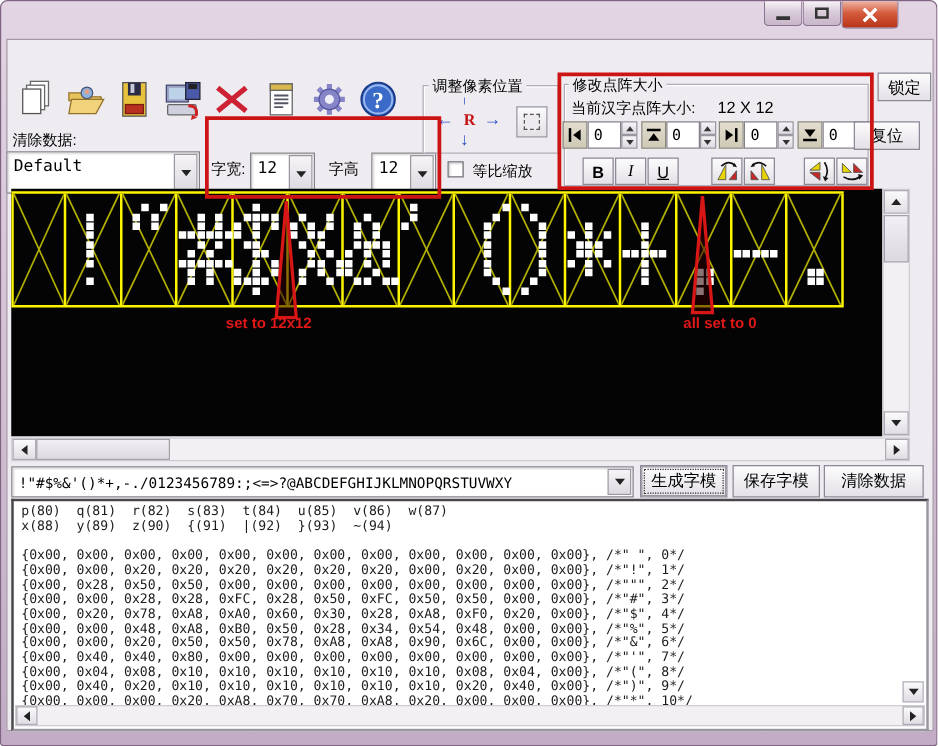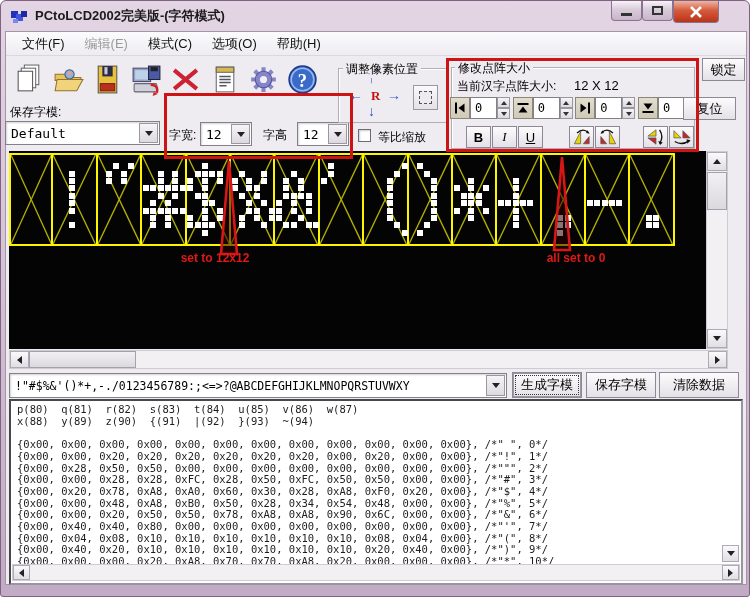--- a/index.html
+++ b/index.html
@@ -15,21 +15,21 @@
 .client{position:absolute;left:4px;top:30px;width:742px;height:554px;background:#EFECF1;border:1px solid #A295A4}
 .menubar{position:absolute;left:5px;top:31px;width:740px;height:24px;background:linear-gradient(#FBFAFC,#EEECF1);border-bottom:1px solid #DBD7DE;display:flex;align-items:center;padding-left:6px}
 .menu-item{font-size:13px;color:#111;padding:2px 10px;cursor:default;white-space:nowrap}
 .menu-item.disabled{color:#9a9a9a}
 .toolbar{position:absolute;left:9px;top:57px;display:flex}
 .tool{width:38px;height:42px;margin-right:1px;display:flex;align-items:center;justify-content:center;cursor:pointer}
 .tool svg{width:33px;height:33px}
 .label{position:absolute;font-size:12px;color:#000;white-space:nowrap}
 .groupbox{position:absolute;border:1px solid #B2AEB8;box-shadow:inset 1px 1px 0 #fff}
 .grouplabel{position:absolute;font-size:12px;color:#000;background:#EFECF1;padding:0 3px;white-space:nowrap;z-index:3}
-.combo{position:absolute;height:24px;background:#fff;border:1px solid #848088;box-shadow:inset 1px 1px 2px rgba(0,0,0,.18)}
+.combo{position:absolute;height:34px;background:#fff;border:1px solid #848088;box-shadow:inset 1px 1px 2px rgba(0,0,0,.18)}
 .combo .combo-text{position:absolute;left:5px;top:4px;font-size:13px;font-family:"DejaVu Sans Mono",monospace;color:#000;white-space:nowrap;overflow:hidden}
 .combo-btn{position:absolute;right:1px;top:1px;bottom:1px;width:19px;background:linear-gradient(#F6F4F7,#DDD9E0);border:1px solid #9B97A1;display:flex;align-items:center;justify-content:center;cursor:pointer}
 .tri-down{width:0;height:0;border-left:4px solid transparent;border-right:4px solid transparent;border-top:5px solid #222}
 .tri-up{width:0;height:0;border-left:4px solid transparent;border-right:4px solid transparent;border-bottom:5px solid #222}
 .tri-left{width:0;height:0;border-top:4px solid transparent;border-bottom:4px solid transparent;border-right:5px solid #222}
 .tri-right{width:0;height:0;border-top:4px solid transparent;border-bottom:4px solid transparent;border-left:5px solid #222}
 .checkbox{position:absolute;width:13px;height:13px;background:#fff;border:1px solid #6f6b75;box-shadow:inset 1px 1px 2px rgba(0,0,0,.2);cursor:pointer}
 .xarrow{position:absolute;font-size:14px;font-weight:bold;color:#3353C6;line-height:14px;cursor:pointer}
 .rcenter{position:absolute;font-size:13px;font-weight:bold;color:#C41414;font-family:"Liberation Serif",serif;cursor:pointer}
 .dotted-btn{position:absolute;width:25px;height:25px;border:1px solid #9B97A1;background:linear-gradient(#FAF9FB,#E4E1E7);display:flex;align-items:center;justify-content:center;cursor:pointer}
@@ -63,51 +63,33 @@
 .sb-btn{position:absolute;background:linear-gradient(#FAF9FB,#E1DEE4);border:1px solid #AEAAB4;display:flex;align-items:center;justify-content:center;cursor:pointer}
 .sb-thumb{position:absolute;background:linear-gradient(#F2F0F4,#DCD8DF);border:1px solid #A5A1AB;cursor:pointer}
 .outputbox{position:absolute;left:8px;top:398px;width:734px;height:186px;background:#fff;border:2px solid #9A96A0;border-style:inset}
 .outputbox pre{position:absolute;left:6px;top:3px;font-family:"DejaVu Sans Mono",monospace;font-size:10.5px;line-height:11.7px;color:#1c1c1c;white-space:pre}
 </style>
 </head>
 <body>
 
 <div class="window">
 
-  <div class="titlebar">
-    <span class="appicon">
-      <svg viewBox="0 0 20 20">
-          <rect x="1" y="4" width="7" height="7" fill="#2233bb"></rect>
-          <rect x="6" y="7" width="7" height="7" fill="#4455dd"></rect>
-          <rect x="11" y="4" width="6" height="6" fill="#1a2aa0"></rect>
-          <rect x="3" y="12" width="5" height="4" fill="#7788ee"></rect>
-        </svg>
-    </span>
-    <span class="titletext">PCtoLCD2002完美版-(字符模式)</span>
-  </div>
   <div class="wbtn" style="left:610px;width:31px">
       <span class="g-min"></span>
     </div>
   <div class="wbtn" style="left:641px;width:31px">
       <span class="g-max"></span>
     </div>
   <div class="wbtn close" style="left:672px;width:46px">
     <svg width="14" height="12" viewBox="0 0 14 12">
         <path d="M2 1 L12 11 M12 1 L2 11" stroke="#fff" stroke-width="2.6"></path>
       </svg>
   </div>
 
   <div class="client"></div>
-  <div class="menubar">
-      <span class="menu-item">文件(F)</span>
-      <span class="menu-item disabled">编辑(E)</span>
-      <span class="menu-item">模式(C)</span>
-      <span class="menu-item">选项(O)</span>
-      <span class="menu-item">帮助(H)</span>
-    </div>
   <div class="toolbar">
       <div class="tool">
         <svg viewBox="0 0 32 32">
           <rect x="11" y="2" width="14" height="19" fill="#fff" stroke="#666"></rect>
           <rect x="8" y="5" width="14" height="19" fill="#fff" stroke="#666"></rect>
           <rect x="5" y="8" width="14" height="19" fill="#fff" stroke="#555"></rect>
         </svg>
       </div>
       <div class="tool">
         <svg viewBox="0 0 32 32">
@@ -160,21 +142,21 @@
       </div>
       <div class="tool">
         <svg viewBox="0 0 32 32">
           <circle cx="16" cy="16" r="13" fill="#3A6BC8" stroke="#1a3a88" stroke-width="1.5"></circle>
           <circle cx="16" cy="16" r="11" fill="none" stroke="#9ab8ee" stroke-width="1.5"></circle>
           <text x="16" y="23" text-anchor="middle" font-size="18" font-weight="bold" fill="#fff" font-family="Liberation Serif,serif">?</text>
         </svg>
       </div>
     </div>
 
-  <div class="label" style="left:9px;top:103px">保存字模:</div>
+  <div class="label" style="left:9px;top:103px">清除数据:</div>
   <div class="combo" style="left:4px;top:120px;width:155px">
     <span class="combo-text">Default</span>
     <span class="combo-btn">
         <i class="tri-down"></i>
       </span>
   </div>
 
   <div class="label" style="left:168px;top:126px">字宽:</div>
   <div class="combo" style="left:199px;top:121px;width:52px">
     <span class="combo-text">12</span>

